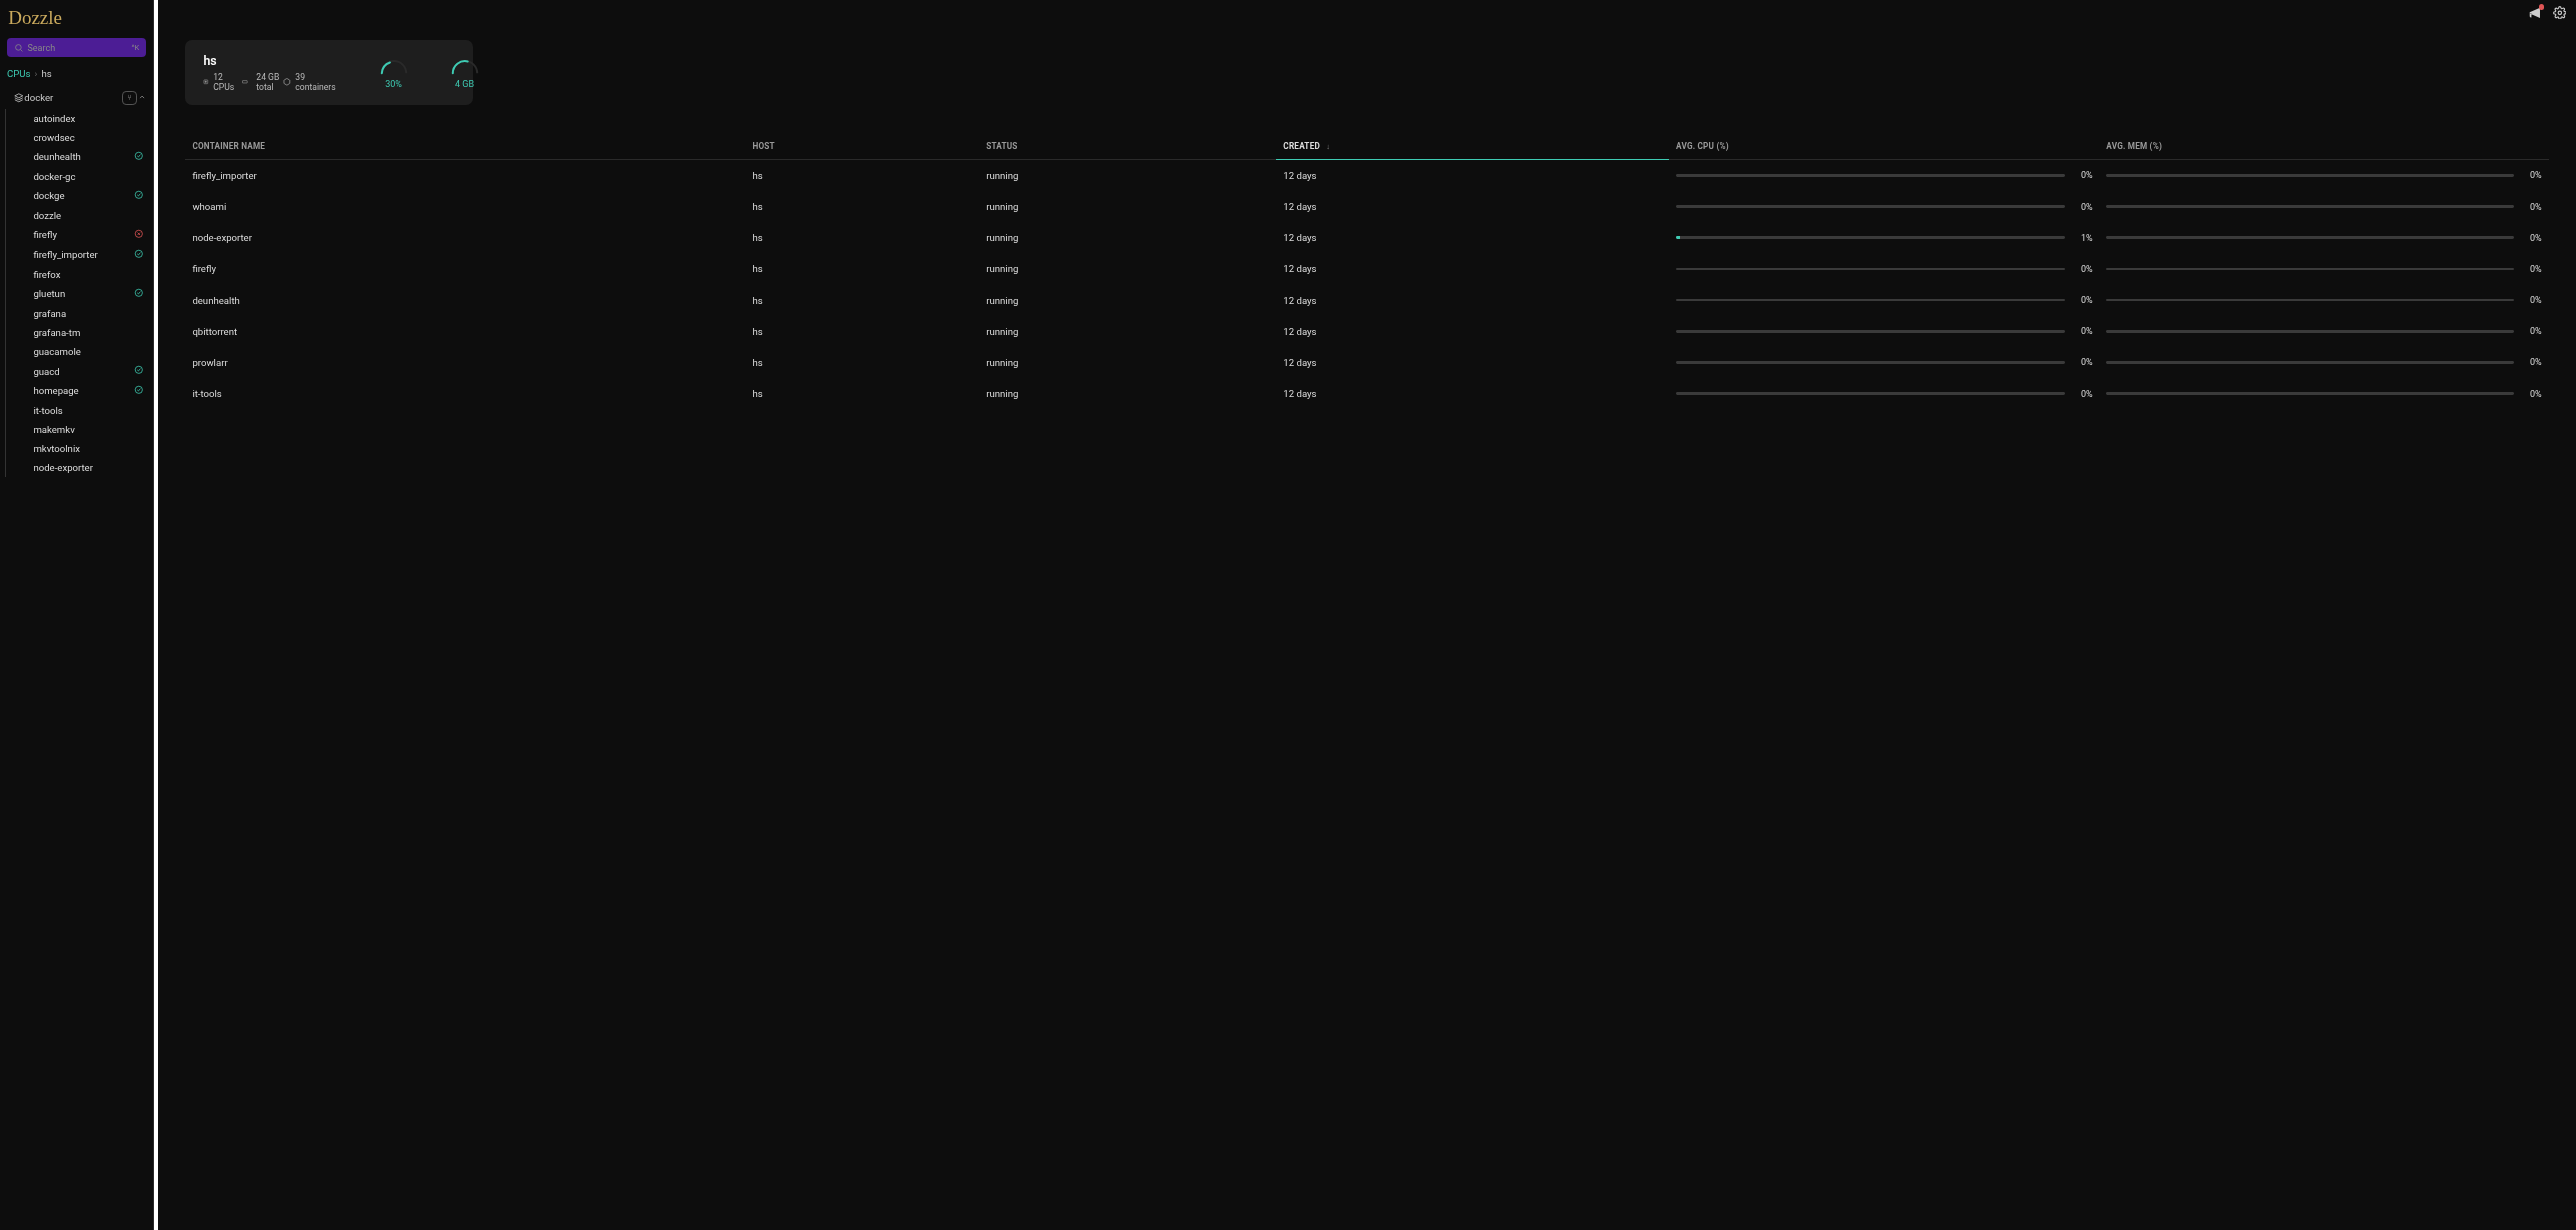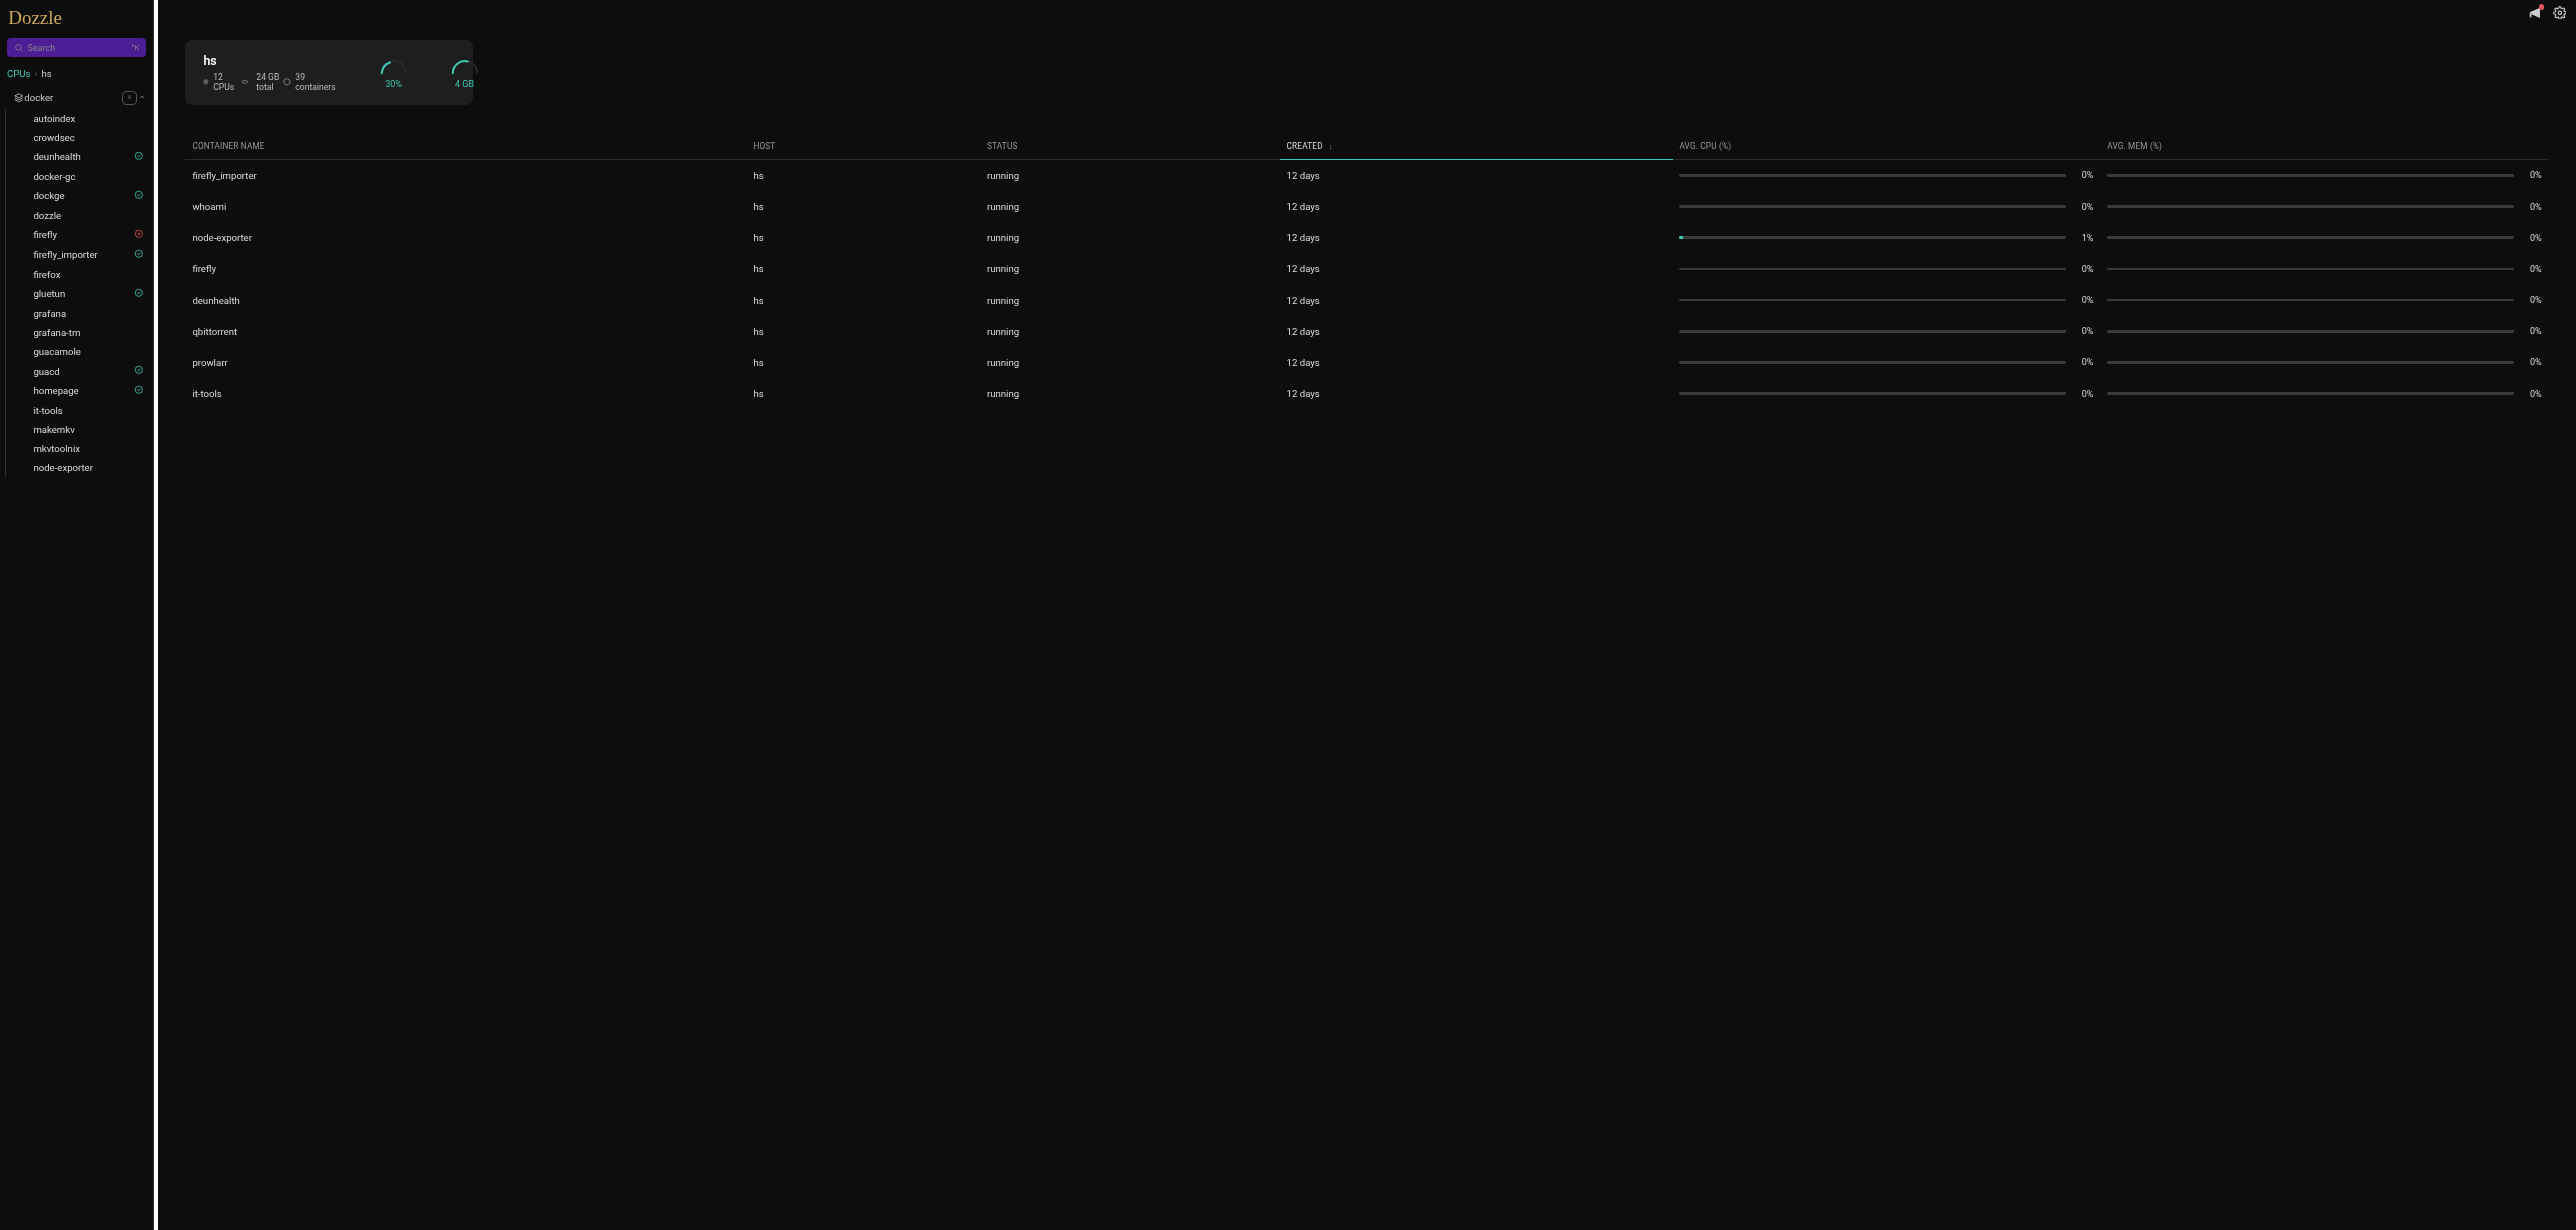--- a/index.html
+++ b/index.html
@@ -146,21 +146,21 @@
   border-radius: 4.1px;
   display: flex; align-items: center; gap: 4.1px;
   font-size: 9px;
   cursor: pointer;
 }
 
 table { width: 100%; border-collapse: collapse; }
 thead th {
   text-align: left;
   font-size: 8.2px;
-  font-weight: 400;
+  font-weight: 700;
   color: #999;
   padding: 8.2px 6.9px;
   border-bottom: 0.7px solid #2a2a2a;
   letter-spacing: 0.2px;
 }
 thead th.sorted {
   color: #ddd;
   border-bottom: 1.4px solid #3ecbb3;
 }
 thead th .sort-arrow { margin-left: 4.1px; color: #888; font-size: 7.5px; }

